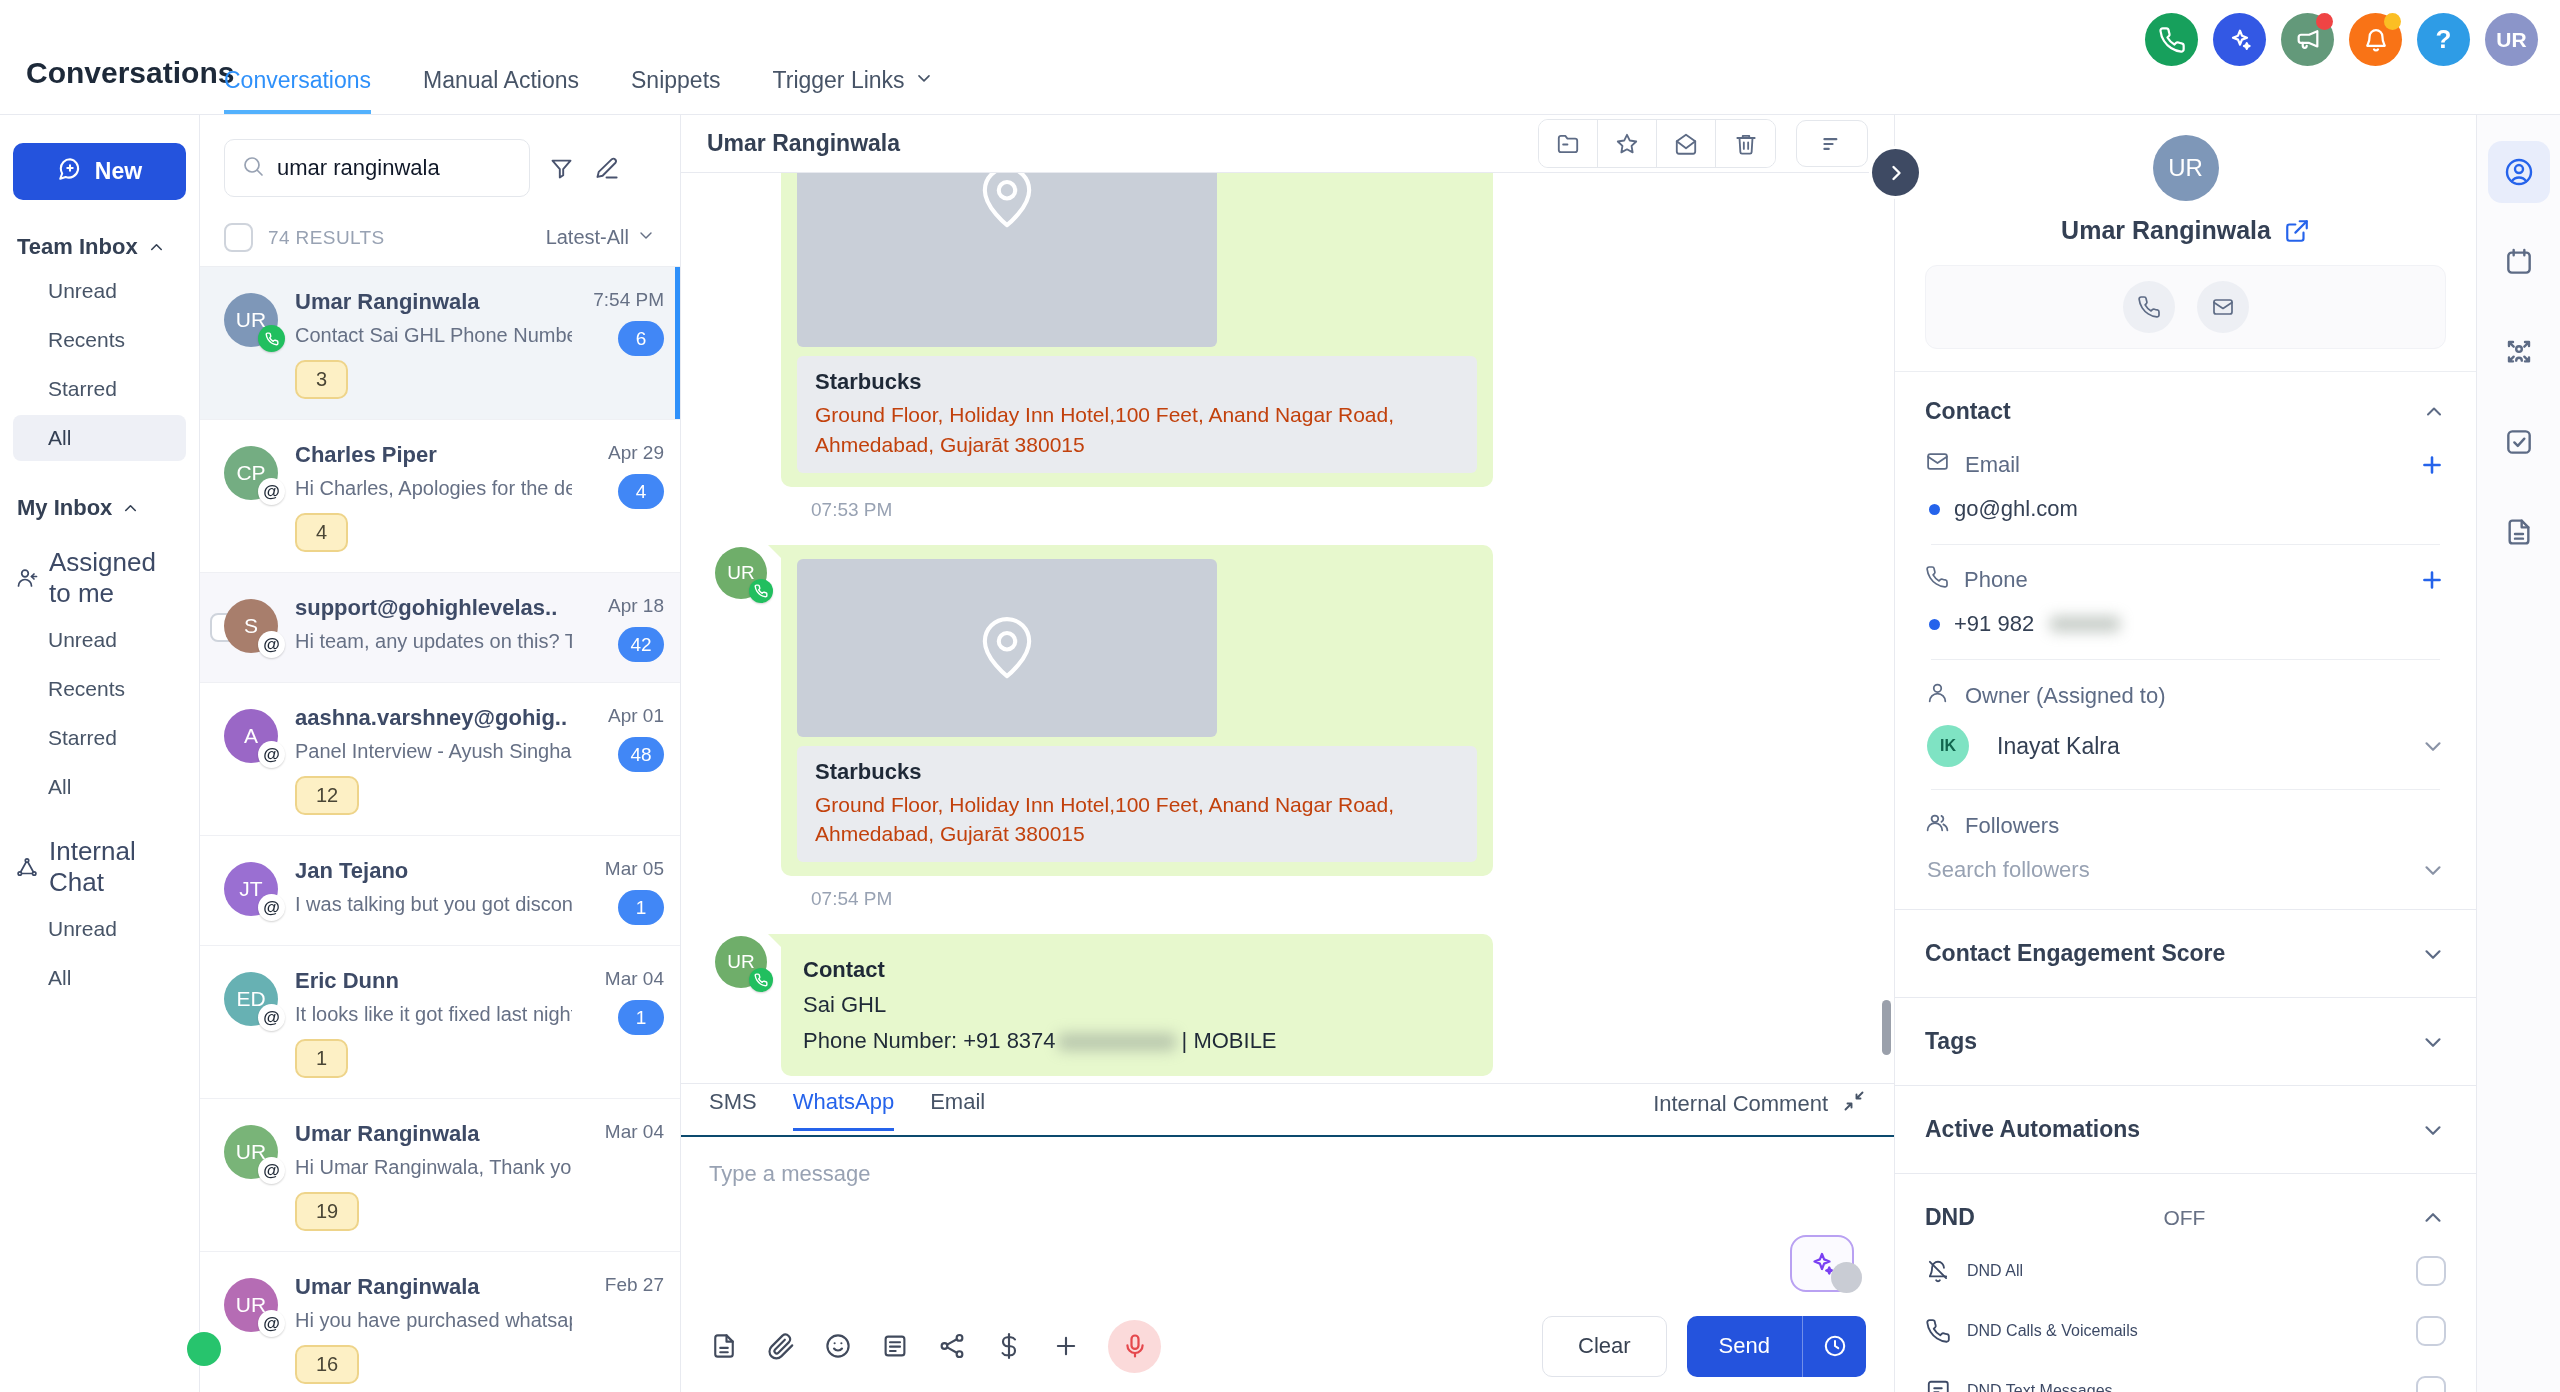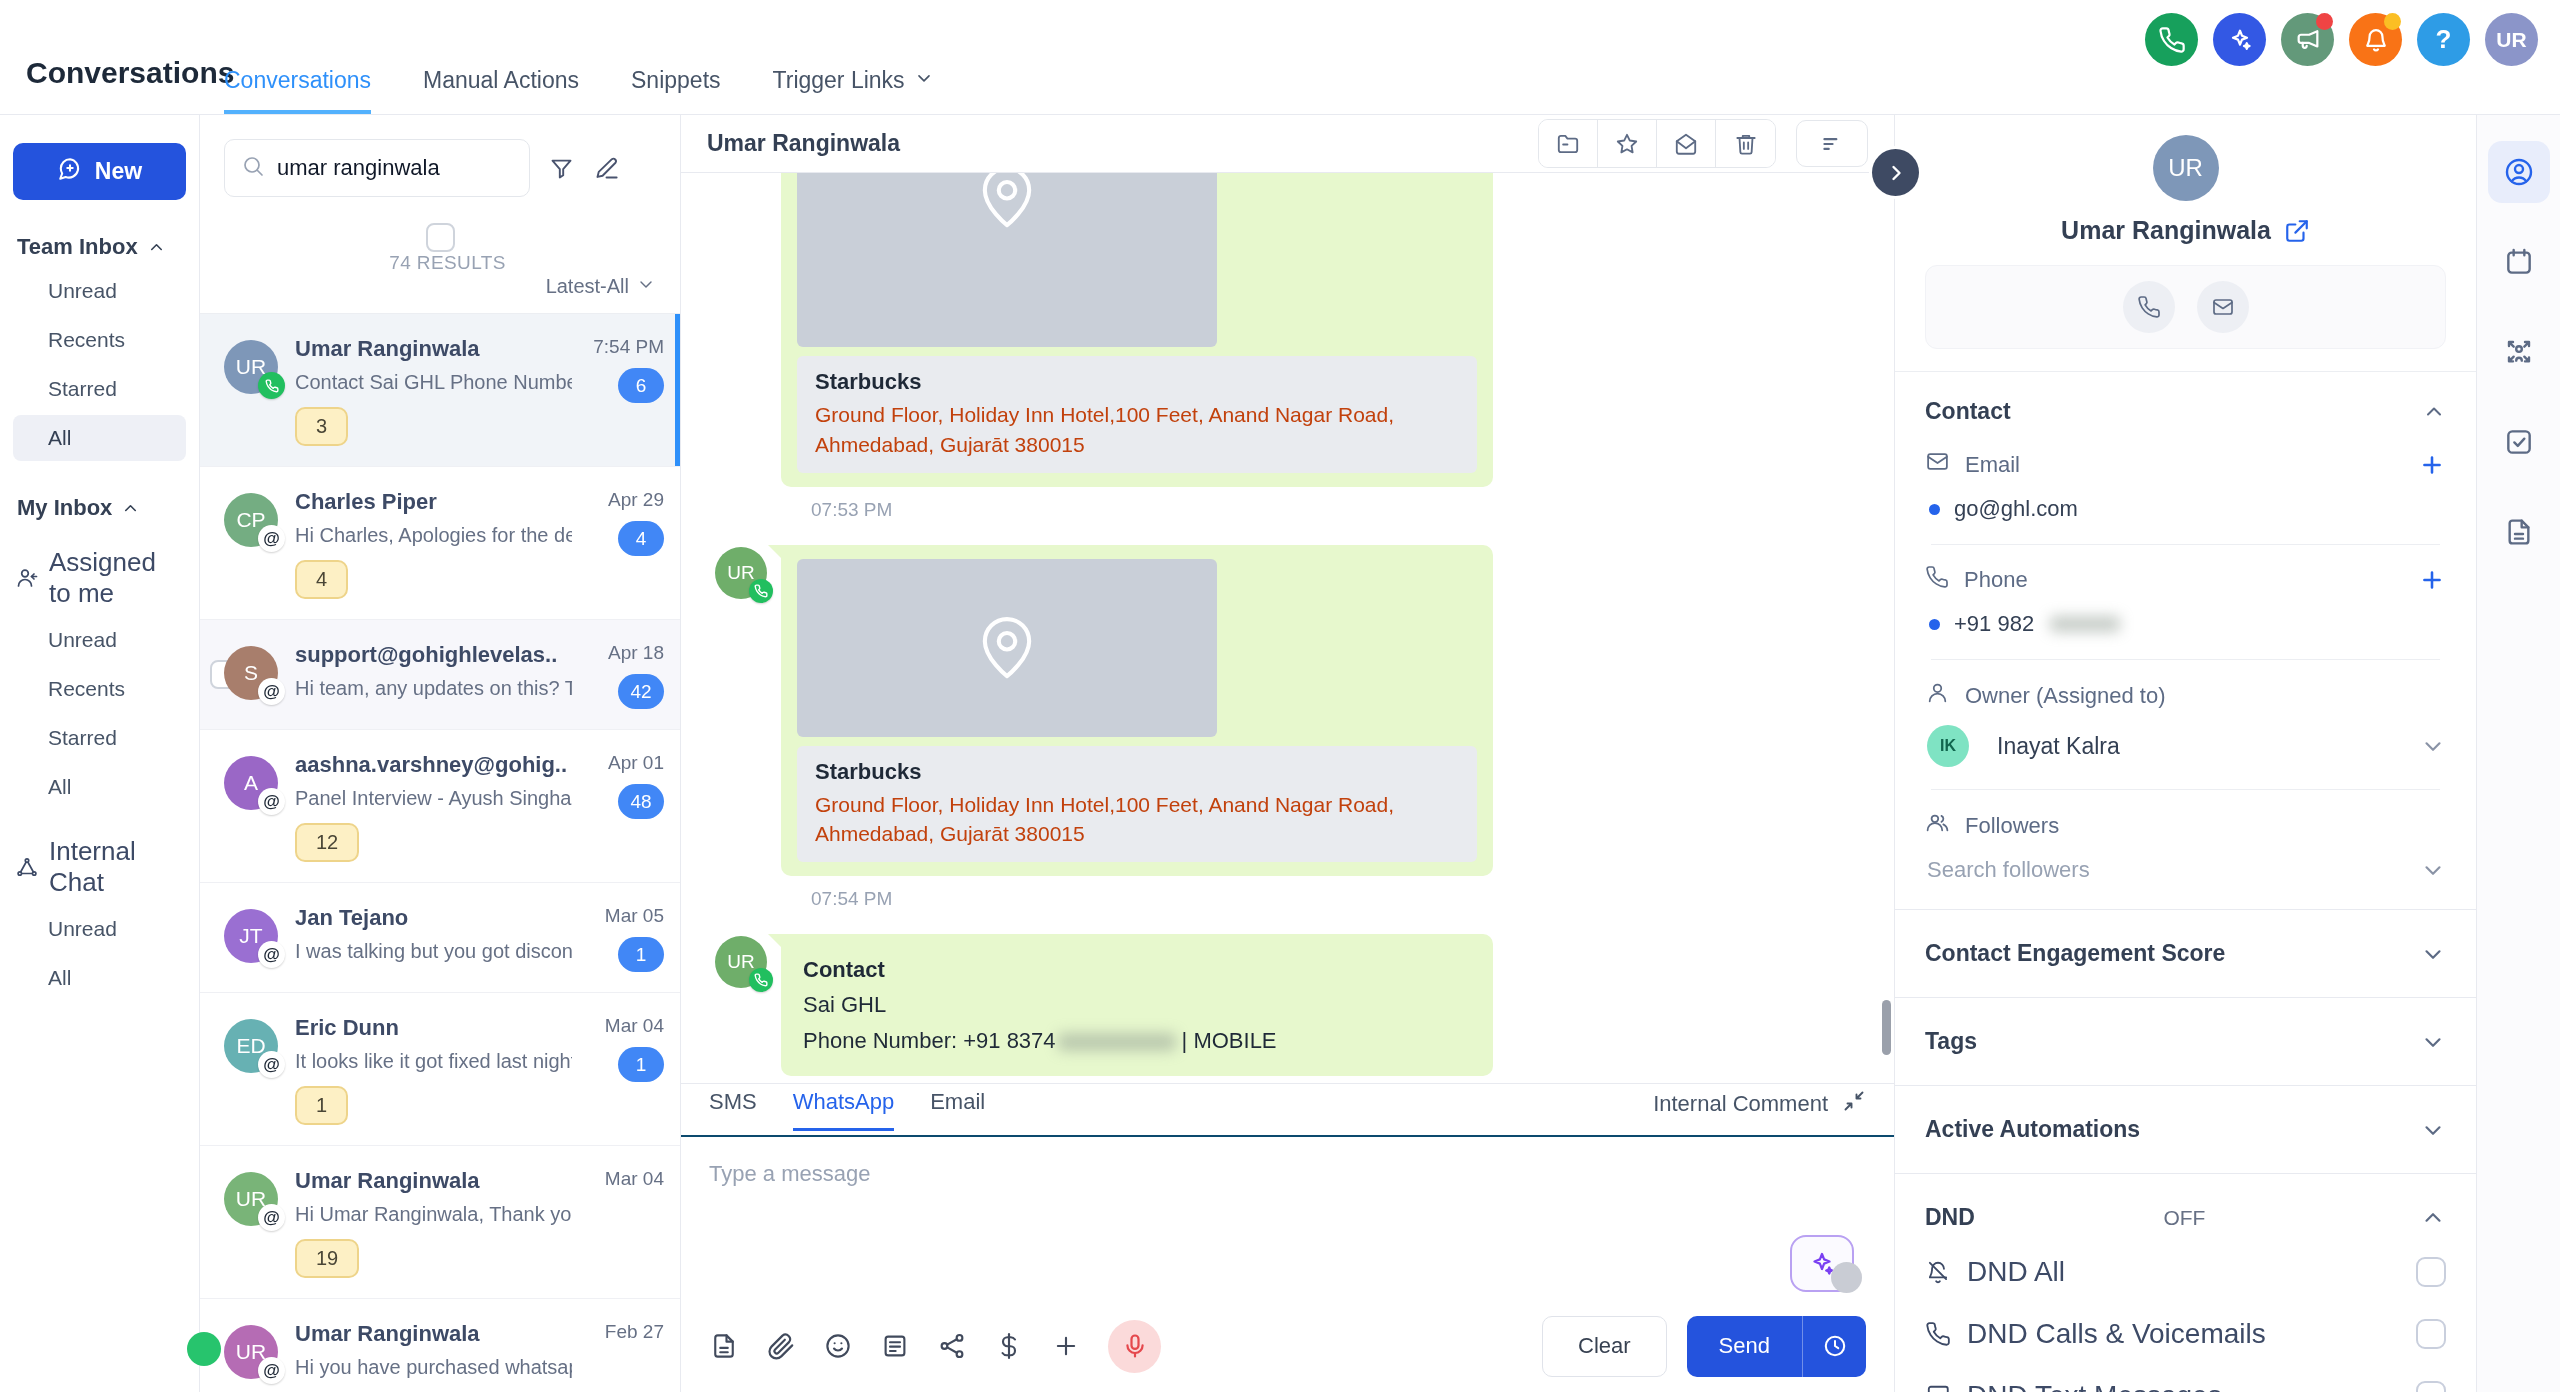--- a/index.html
+++ b/index.html
@@ -28,21 +28,21 @@
 .side-iconitem { display:flex; align-items:center; gap:10px; font-size:26px; color:#3d4a66; margin:26px 2px 8px; cursor:pointer; }
 .side-item { font-size:21px; color:#475467; padding:11px 8px 11px 35px; border-radius:8px; margin:3px 0; cursor:pointer; }
 .side-item.active { background:#eef0f6; color:#344054; }
 
 
 .convlist { width:481px; flex:none; border-right:1px solid #e8eaf0; display:flex; flex-direction:column; position:relative; }
 .search-row { padding:24px 18px 6px 24px; display:flex; align-items:center; gap:18px; }
 .search-box { width:306px; height:58px; border:1px solid #e4e7ec; border-radius:10px; display:flex; align-items:center; gap:12px; padding:0 16px; color:#98a2b3; background:#fff; }
 .search-box input { border:none; outline:none; font-size:22px; color:#101828; width:100%; font-family:inherit; background:transparent; }
 .icon-plain { color:#49536e; cursor:pointer; display:flex; }
-.results-row { display:flex; align-items:center; padding:20px 24px 14px;flex-direction:column; }
+.results-row { display:flex; align-items:center; padding:20px 24px 14px; }
 .cb { width:29px; height:29px; border:2px solid #cfd4dc; border-radius:8px; background:#fff; flex:none; cursor:pointer; }
 .results-label { font-size:19px; color:#98a2b3; margin-left:15px; letter-spacing:.4px; }
 .sort { margin-left:auto; font-size:20px; color:#667085; display:flex; align-items:center; gap:7px; cursor:pointer; }
 .rows { flex:1; overflow:hidden; border-top:1px solid #eceef2; }
 .row { display:flex; padding:22px 16px 20px 24px; border-bottom:1px solid #eff0f4; position:relative; cursor:pointer; background:#fff; }
 .row.selected { background:#f1f4f8; }
 .row.selected::after { content:''; position:absolute; right:0; top:0; bottom:0; width:5px; background:#2e90fa; }
 .row.tinted { background:#f7f7fb; }
 .row-cb { position:absolute; left:10px; top:50%; margin-top:-15px; }
 .avatar { width:54px; height:54px; border-radius:50%; color:#fff; font-size:21px; display:flex; align-items:center; justify-content:center; position:relative; flex:none; margin-top:4px; }
@@ -123,21 +123,21 @@
 .rp-val { display:flex; align-items:center; gap:14px; font-size:22px; color:#344054; padding:12px 0 20px 4px; }
 .bluedot { width:11px; height:11px; border-radius:50%; background:#2563eb; flex:none; }
 .inset-hr { border-top:1px solid #eceef2; margin:2px 6px; }
 .owner-val { display:flex; align-items:center; gap:28px; padding:10px 0 20px 2px; font-size:23px; color:#344054; }
 .ik { width:42px; height:42px; border-radius:50%; background:#7fe3c3; color:#11664e; font-size:16px; font-weight:600; display:flex; align-items:center; justify-content:center; }
 .owner-val .chev, .follow-val .chev { margin-left:auto; color:#8a93a6; display:flex; }
 .follow-val { display:flex; align-items:center; padding:12px 0 26px 2px; font-size:22px; color:#98a2b3; }
 .rp-sec { border-top:1px solid #e8eaf0; }
 .rp-sec .rp-h { padding:30px 0 30px; }
 .dnd-off { margin-left:auto; font-size:21px; color:#667085; font-weight:400; margin-right:26px; }
-.dnd-row { display:flex; align-items:center; gap:16px; font-size:28px; color:#3d4a66; padding:15px 0; }
+.dnd-row { display:flex; align-items:center; gap:16px; font-size:16px; color:#3d4a66; padding:15px 0; }
 .dnd-cb { margin-left:auto; width:30px; height:30px; border:2px solid #c9cfdd; border-radius:9px; background:#fff; cursor:pointer; flex:none; }
 
 
 .railstrip { width:84px; flex:none; border-left:1px solid #e8eaf0; background:#fbfbfd; display:flex; flex-direction:column; align-items:center; padding-top:26px; gap:28px; }
 .rail-tile { width:62px; height:62px; border-radius:14px; display:flex; align-items:center; justify-content:center; color:#5d6b85; cursor:pointer; }
 .rail-tile.active { background:#e8edfb; color:#2563eb; }
 
 .float-green { position:absolute; left:-13px; bottom:26px; width:34px; height:34px; border-radius:50%; background:#27c46d; z-index:9; }
 </style>
 </head>

